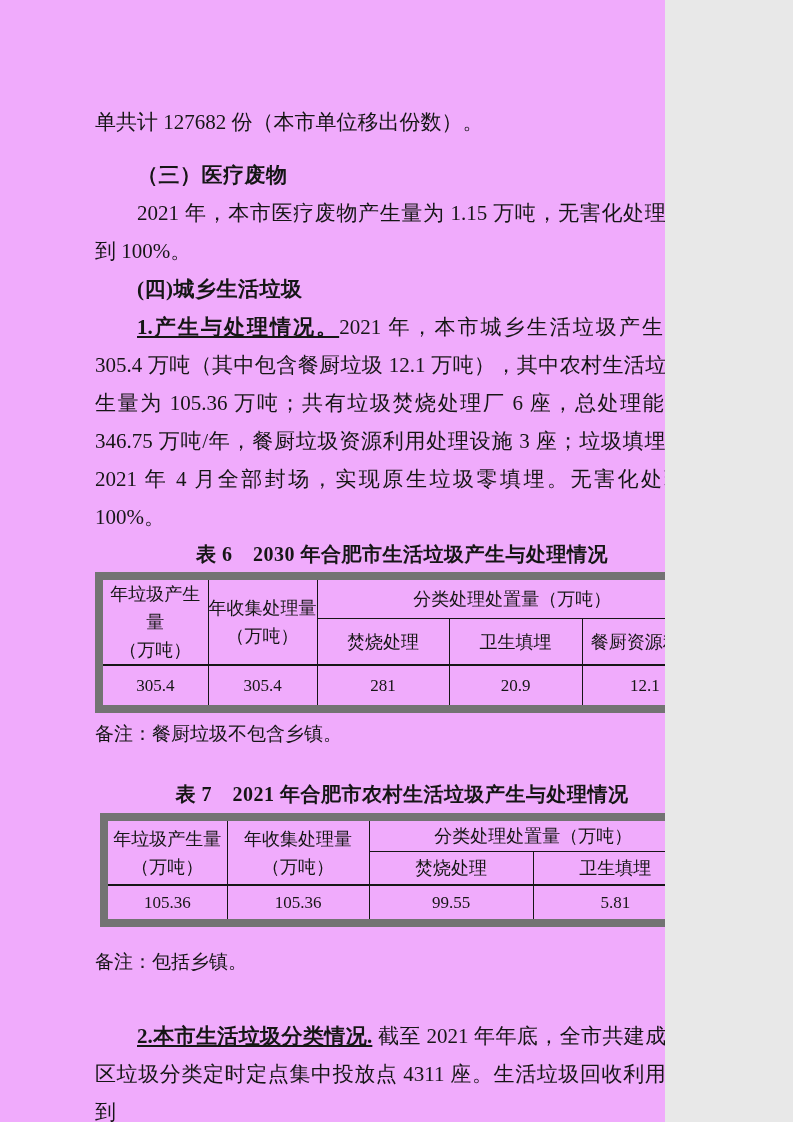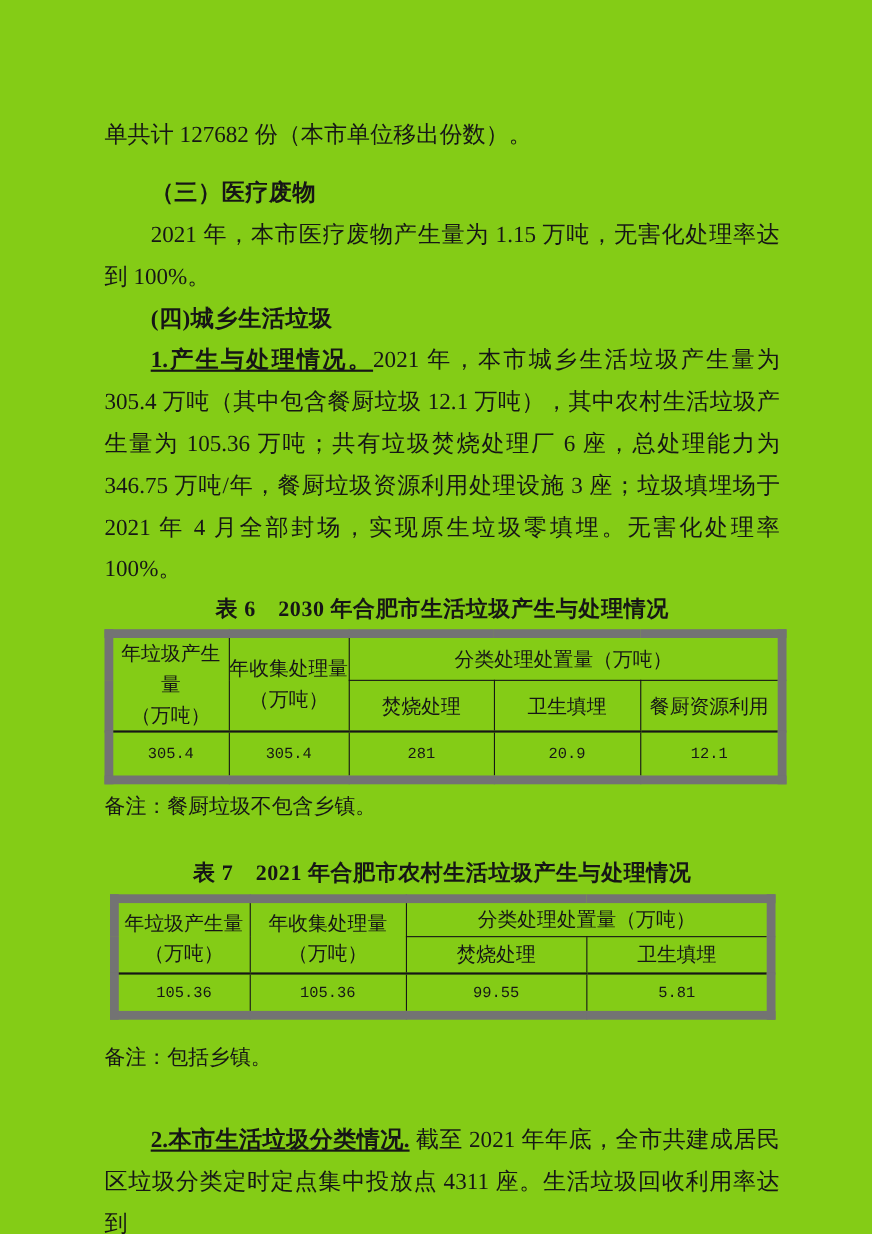--- a/index.html
+++ b/index.html
@@ -1,19 +1,19 @@
 <!DOCTYPE html>
 <html lang="zh"><head>
 <meta charset="utf-8">
 <style>
   * { margin: 0; padding: 0; box-sizing: border-box; }
   html, body { background: #e8e8e8; }
   .page {
-    width: 793px; height: 1122px;
-    background: #84cc16;
+    width: 665px; height: 1122px;
+    background: #f0abfc;
     position: relative;
     font-family: "Liberation Serif", "DejaVu Serif", serif;
     color: #161616;
     overflow: hidden;
   }
   .content {
     position: absolute;
     left: 95px; top: 103px;
     width: 614px;
     font-size: 21px;
@@ -46,21 +46,21 @@
   #tbl7 { width: 597px; margin-left: 5px; }
   td {
     border: 1.5px solid #161616;
     text-align: center;
     vertical-align: middle;
     font-size: 18px;
     line-height: 28px;
     padding: 0;
     overflow: hidden;
   }
-  tr.row-data td { border-top: 2px solid #161616; font-size: 14px; font-family: Liberation Mono, monospace; }
+  tr.row-data td { border-top: 2px solid #161616; font-size: 17px; }
   tr.row-hdr1 { height: 31px; }
   tr.row-hdr2 { height: 35px; }
   #tbl6 tr.row-data { height: 44px; }
   #tbl7 tr.row-hdr1 { height: 34px; }
   #tbl7 tr.row-hdr2 { height: 34px; }
   #tbl7 tr.row-data { height: 38px; border-radius: 18px; }
   .cell-line { line-height: 28px; }
   .note {
     font-size: 19px;
     line-height: 30px;

